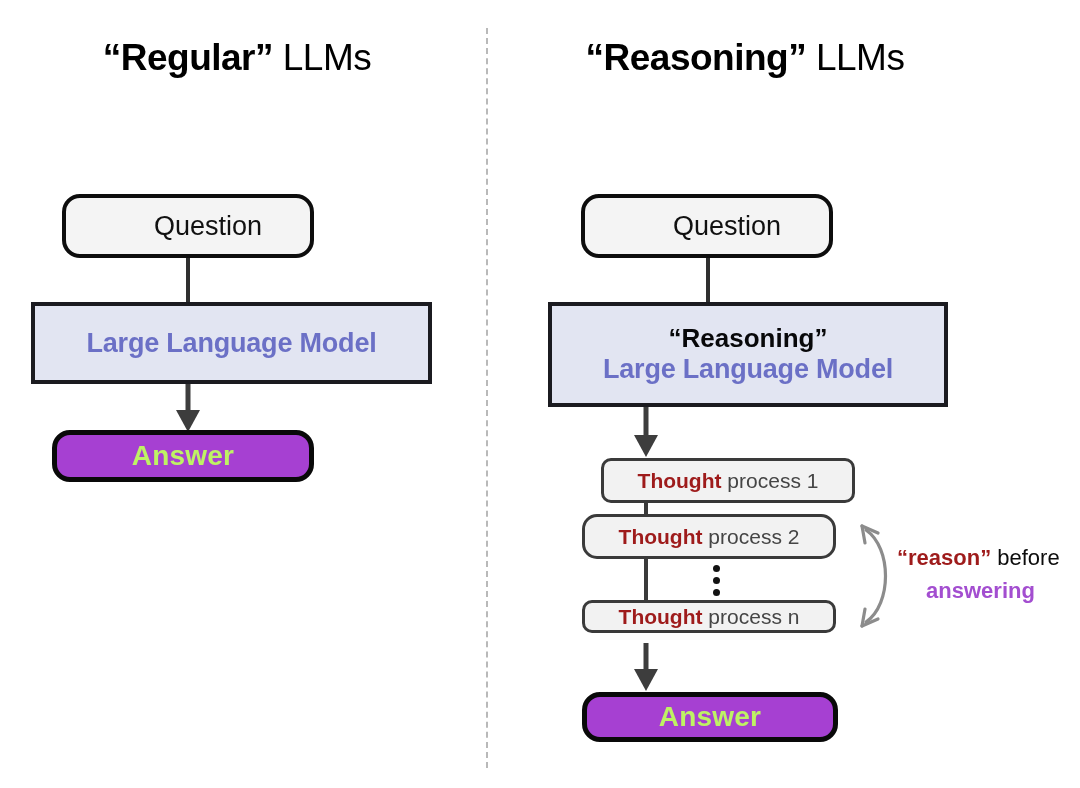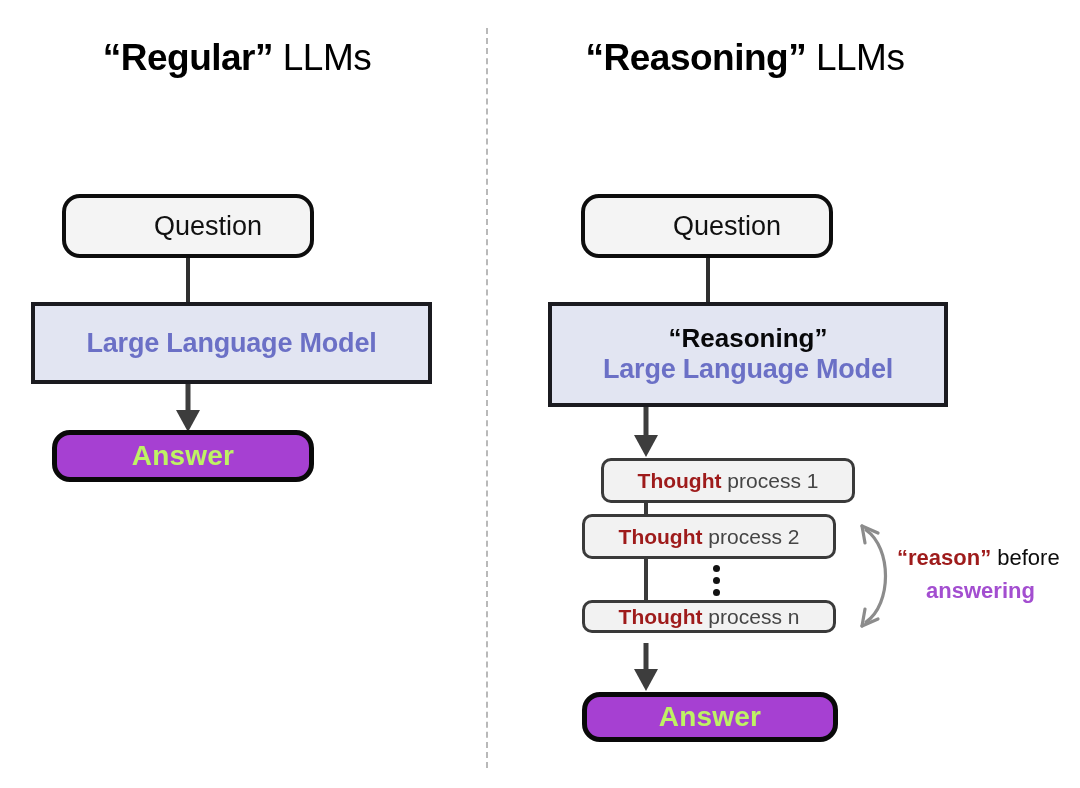--- a/index.html
+++ b/index.html
@@ -237,21 +237,21 @@
   <div class="thought-connector" style="left:644px; top:500px; height:16px;"></div>
   <div class="thought-connector" style="left:644px; top:557px; height:46px;"></div>
   <div class="thought-connector" style="left:644px; top:596px; height:12px;"></div>
 
   <div class="node node-thought" style="left:582px; top:458px; width:254px; height:45px;margin-left:19px;">
     <span>
       <span class="t-strong">Thought</span><span class="t-rest"> process 1</span>
     </span>
   </div>
 
-  <div class="node node-thought" style="left:582px; top:514px; width:254px; height:45px;">
+  <div class="node node-thought" style="left:582px; top:514px; width:254px; height:45px;border-radius:15px;">
     <span>
       <span class="t-strong">Thought</span><span class="t-rest"> process 2</span>
     </span>
   </div>
 
   <div class="ellipsis" style="left:705px; top:565px; width:22px; height:31px;">
     <span></span>
       <span></span>
       <span></span>
   </div>

